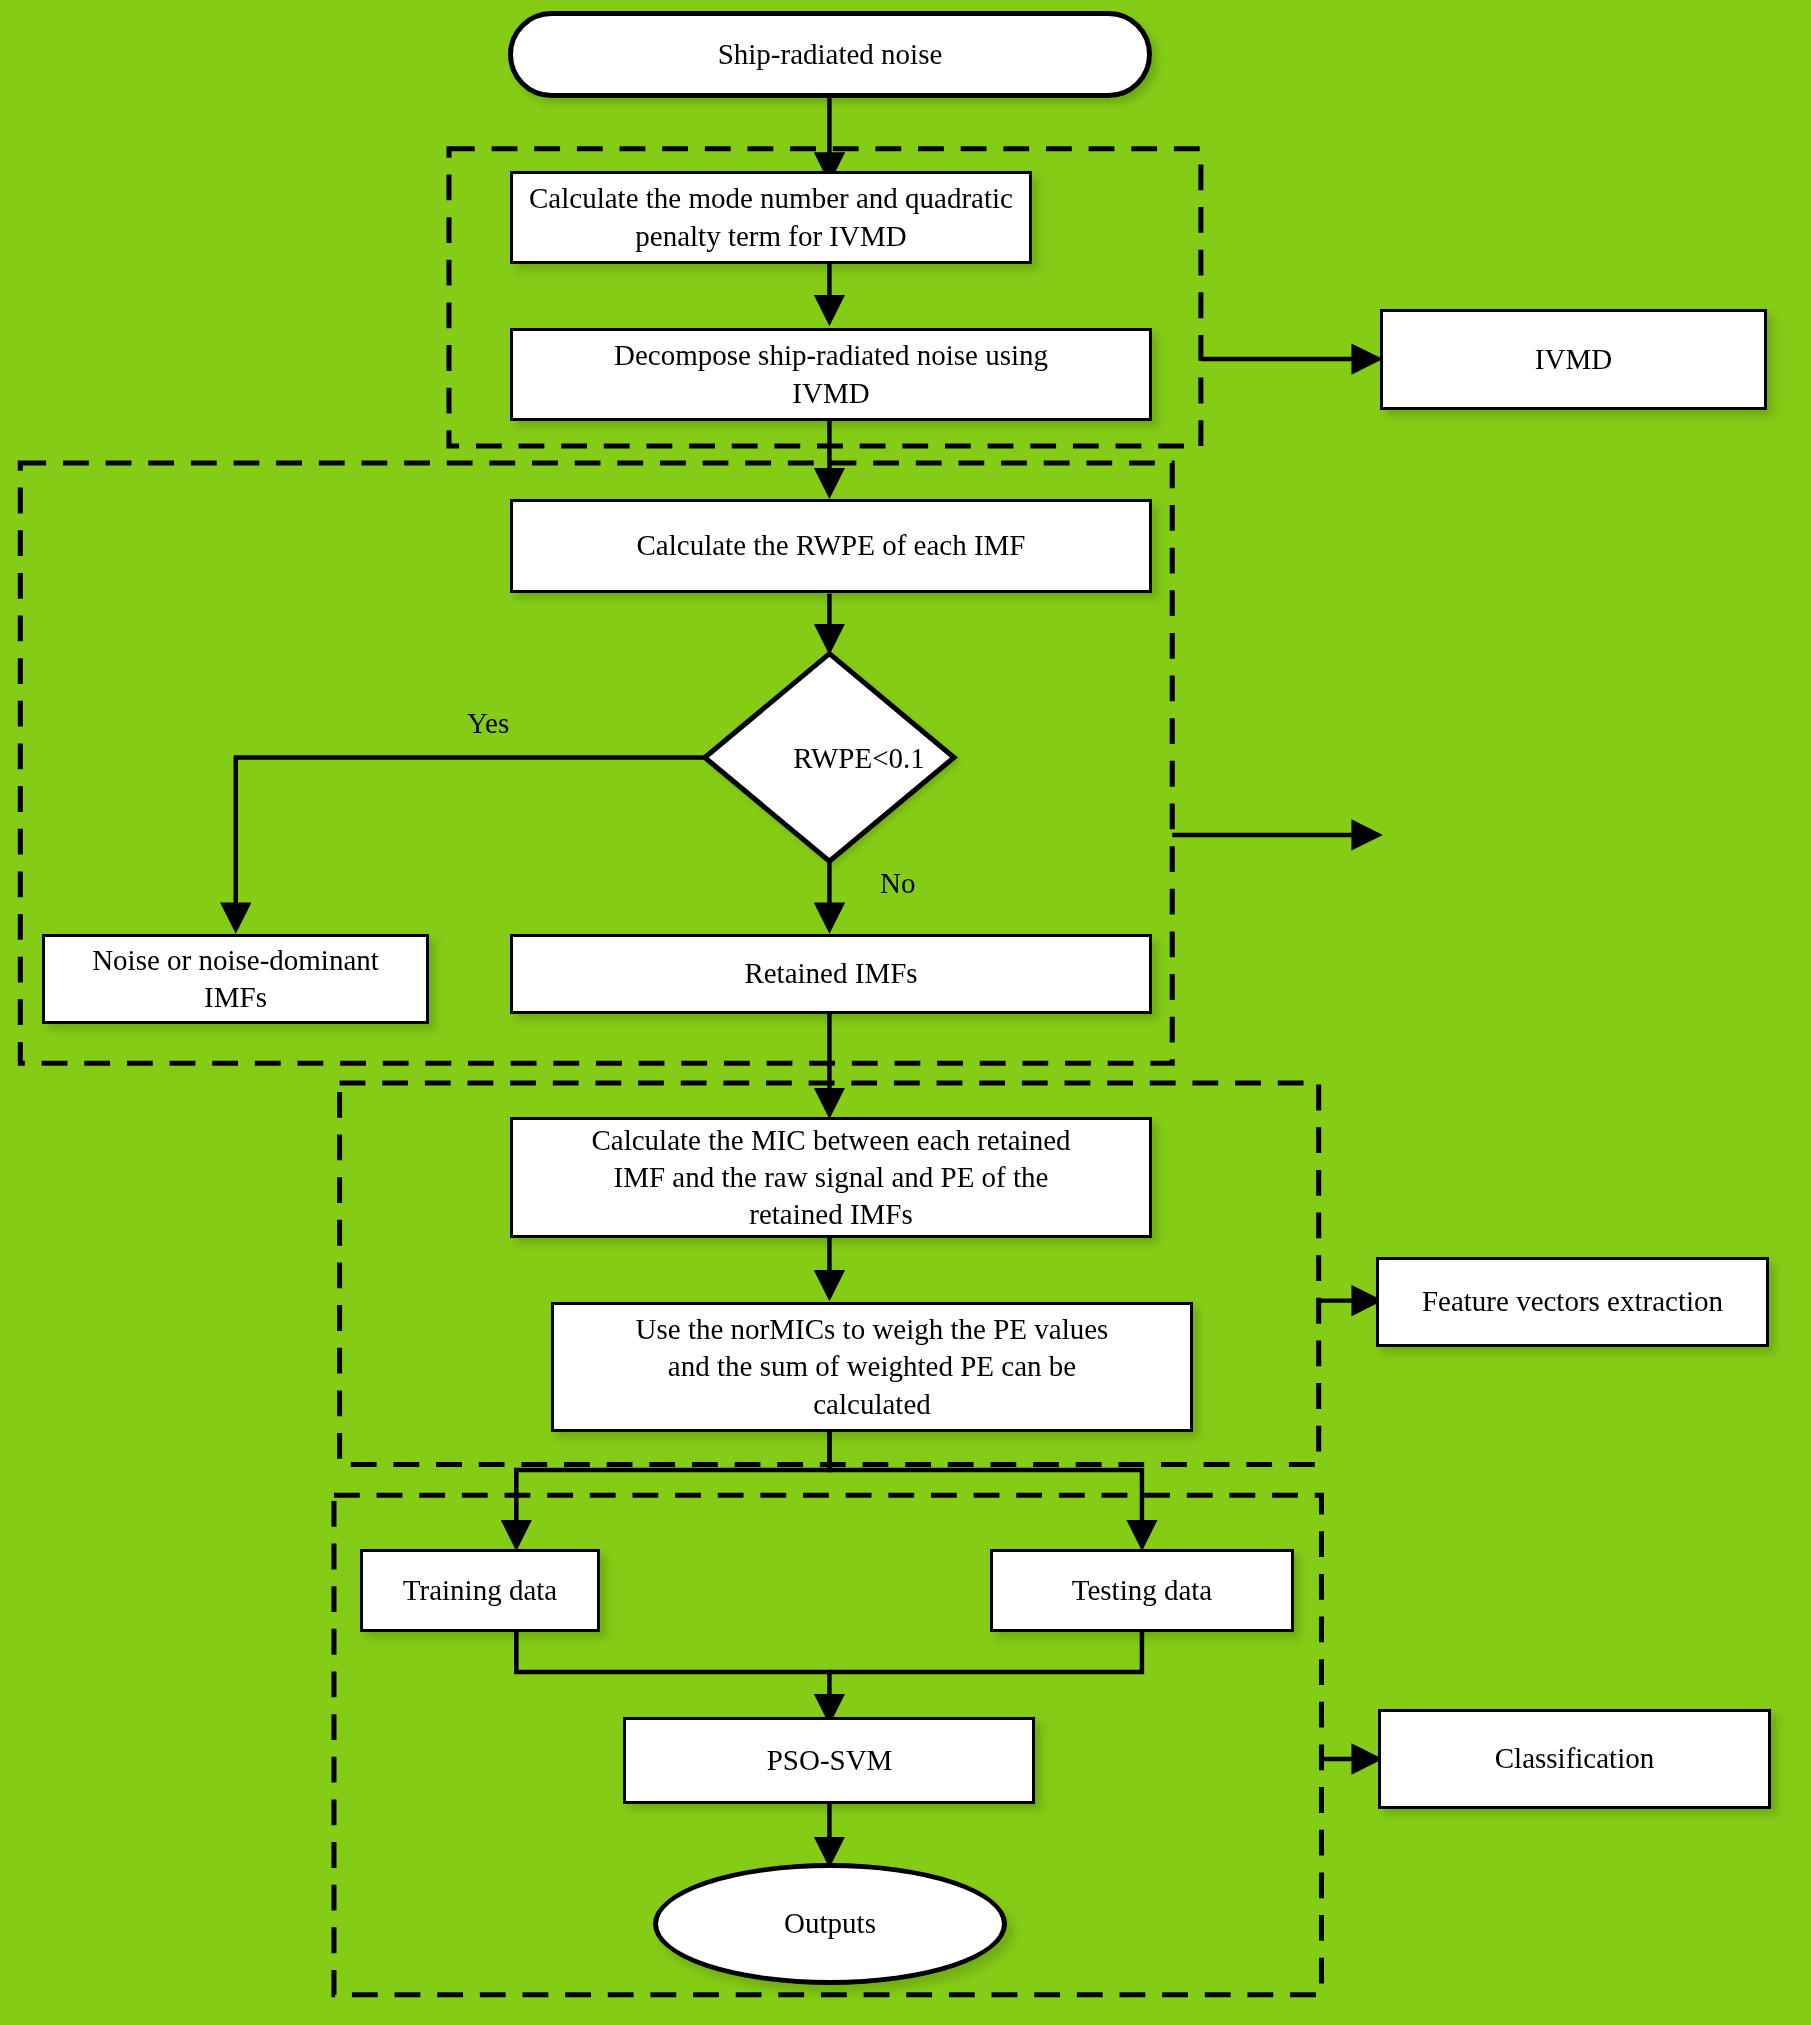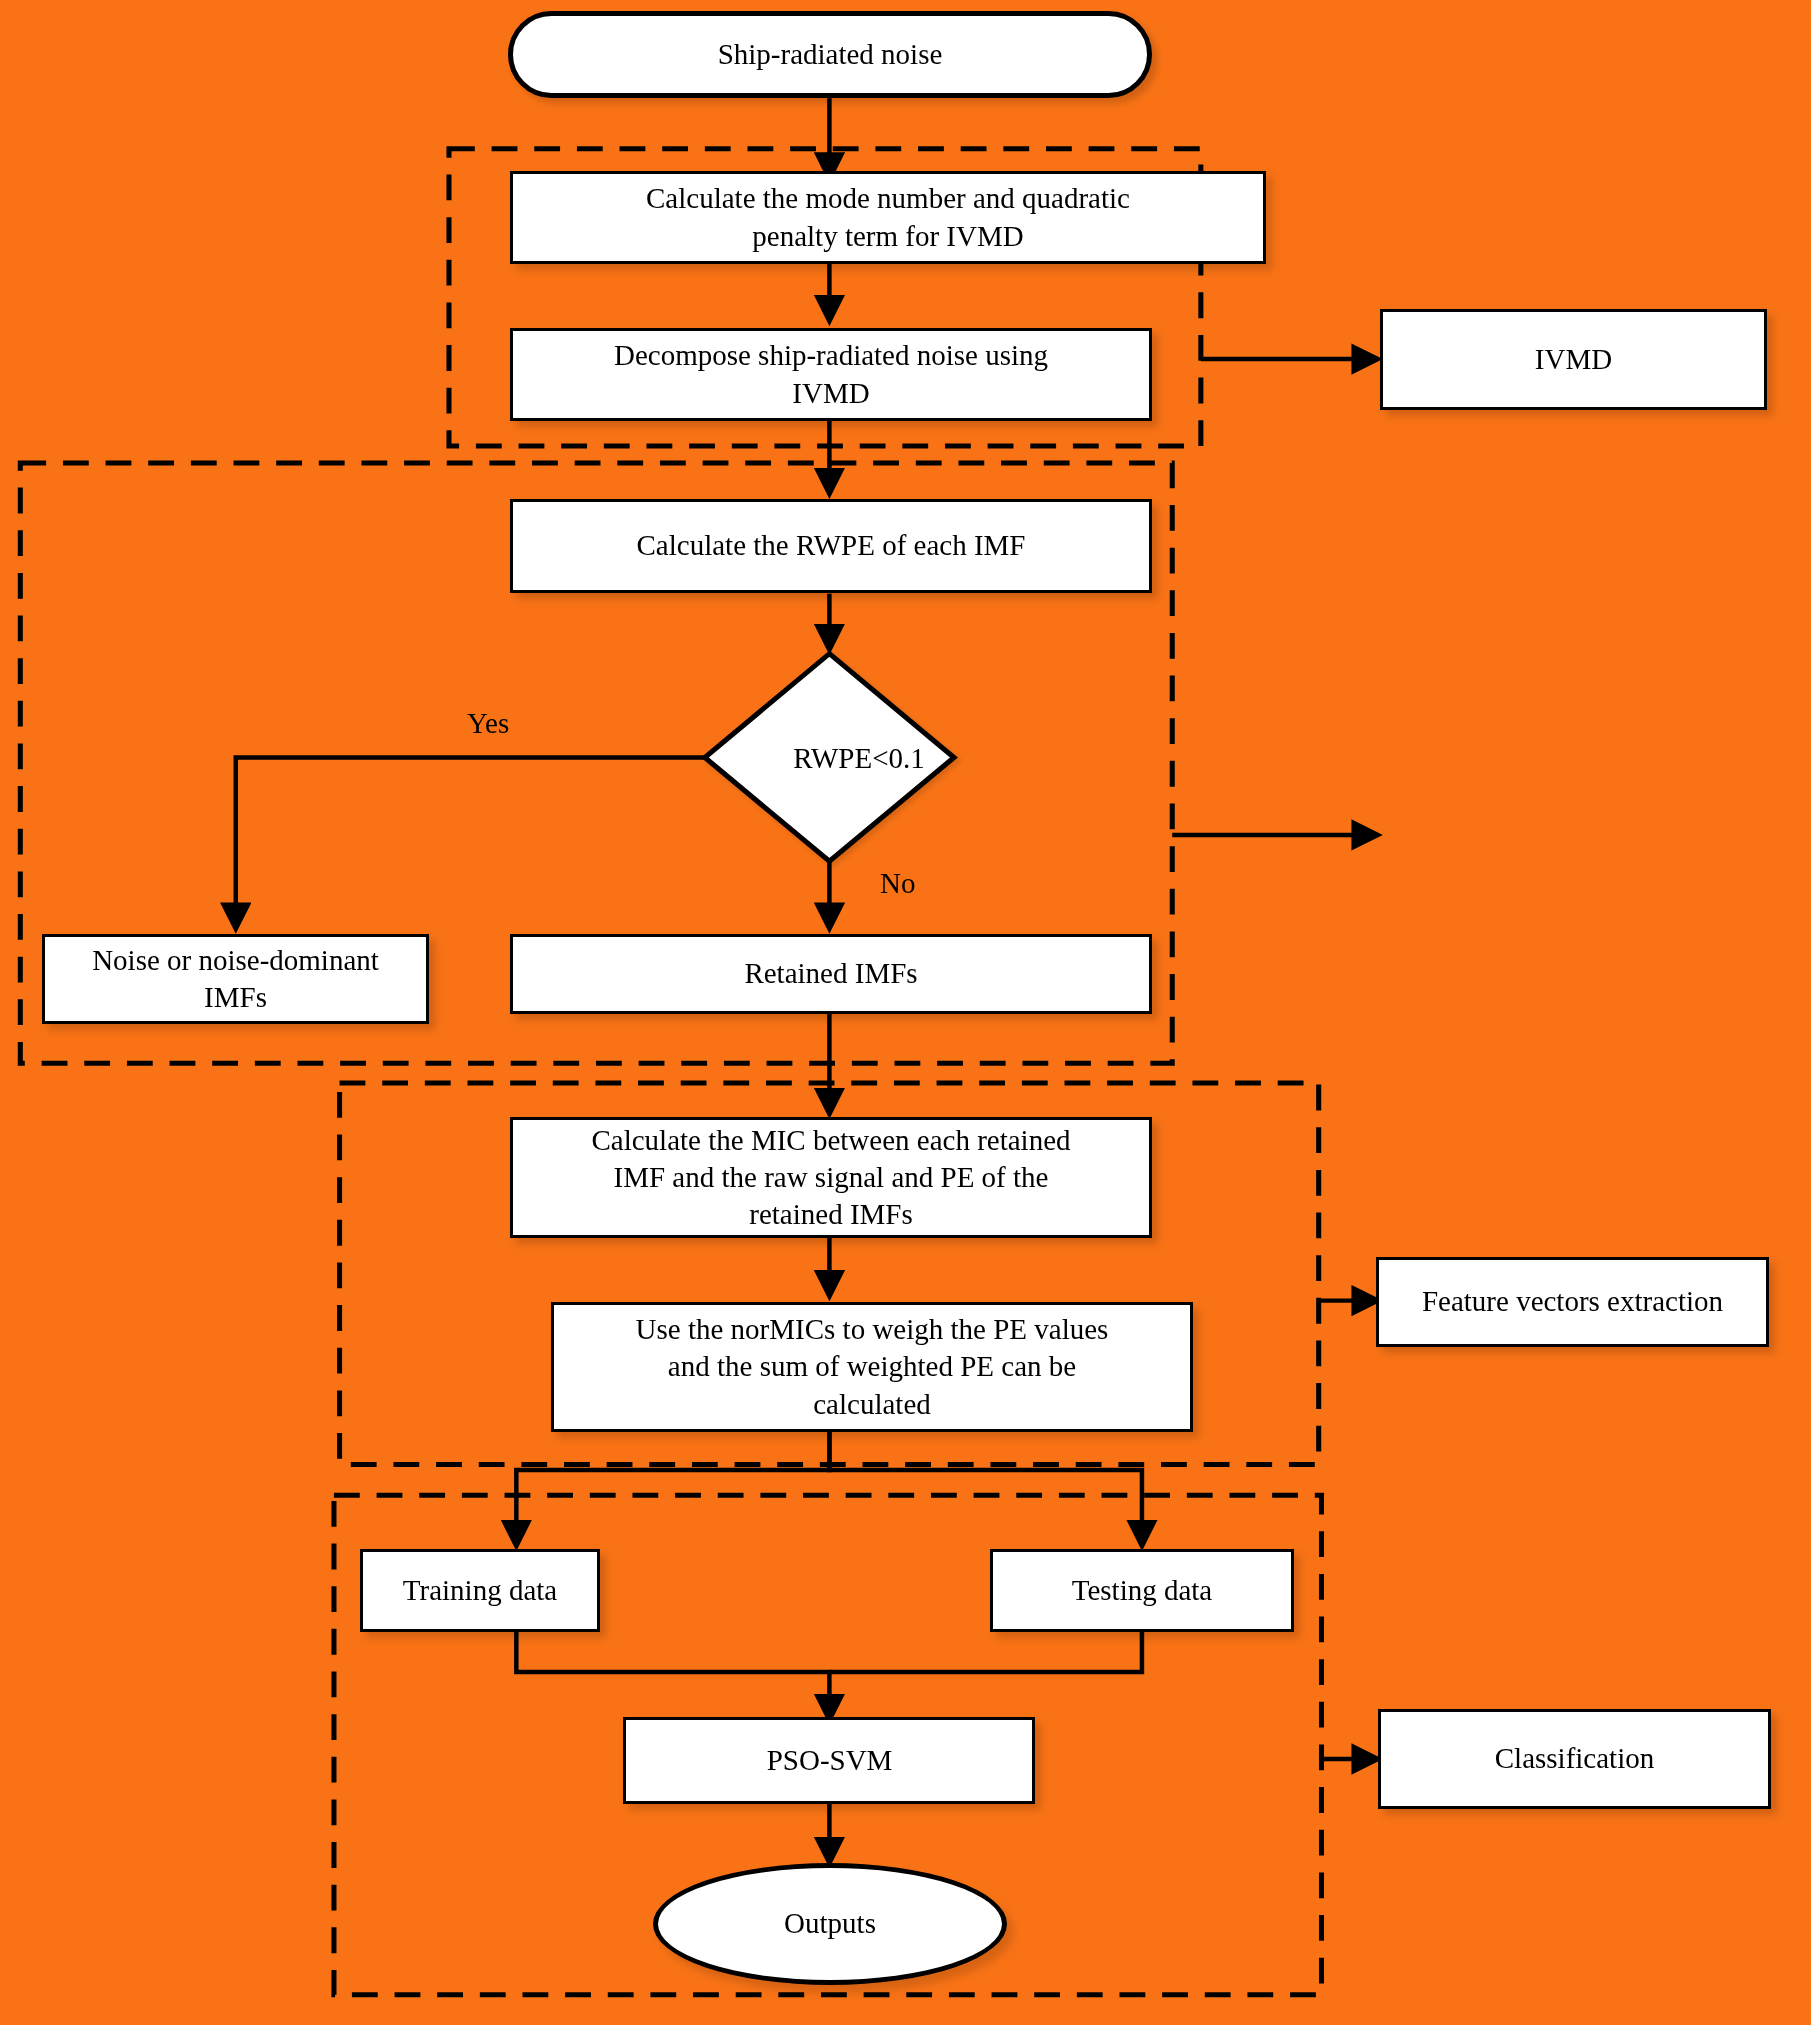--- a/index.html
+++ b/index.html
@@ -7,21 +7,21 @@
     padding: 0;
     background: #ffffff;
   }
   body {
     font-family: "Liberation Serif", "DejaVu Serif", serif;
   }
   #canvas {
     position: relative;
     width: 1812px;
     height: 2025px;
-    background: #f97316;
+    background: #84cc16;
     overflow: hidden;
   }
   #svg-layer {
     position: absolute;
     left: 0;
     top: 0;
     width: 1812px;
     height: 2025px;
   }
   .node {
@@ -121,21 +121,21 @@
     <line x1="2140" y1="640" x2="2455" y2="640" stroke="#000" stroke-width="8" marker-end="url(#arrow)"></line>
     <line x1="2089" y1="1488" x2="2455" y2="1488" stroke="#000" stroke-width="8" marker-end="url(#arrow)"></line>
     <line x1="2350" y1="2318" x2="2455" y2="2318" stroke="#000" stroke-width="8" marker-end="url(#arrow)"></line>
     <line x1="2355" y1="3135" x2="2455" y2="3135" stroke="#000" stroke-width="8" marker-end="url(#arrow)"></line>
   </svg>
 
   <div class="node terminator" style="left:508px; top:11.2px; width:644px; height:87px;">
     <span class="node-text">Ship-radiated noise</span>
   </div>
 
-  <div class="node" style="left:510px; top:171px; width:756px; height:93px;">
+  <div class="node" style="left:510px; top:171px; width:522px; height:93px;">
     <span class="node-text">Calculate the mode number and quadratic
 penalty term for IVMD</span>
   </div>
 
   <div class="node" style="left:510px; top:328px; width:642px; height:93px;">
     <span class="node-text">Decompose ship-radiated noise using
 IVMD</span>
   </div>
 
   <div class="node" style="left:510px; top:499px; width:642px; height:94px;">

